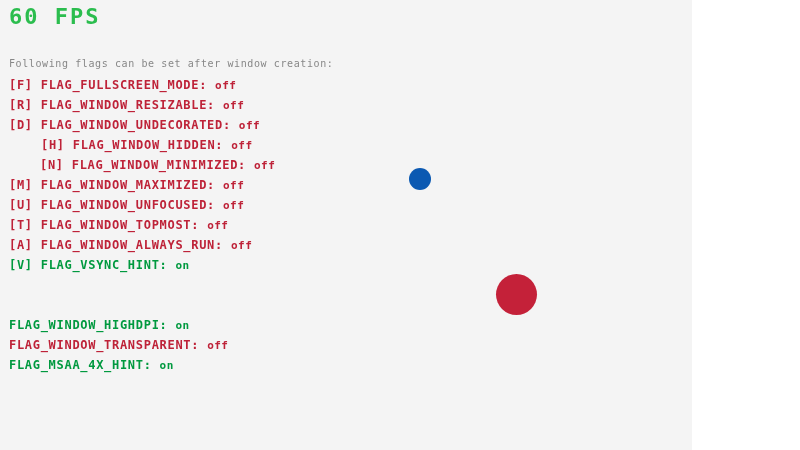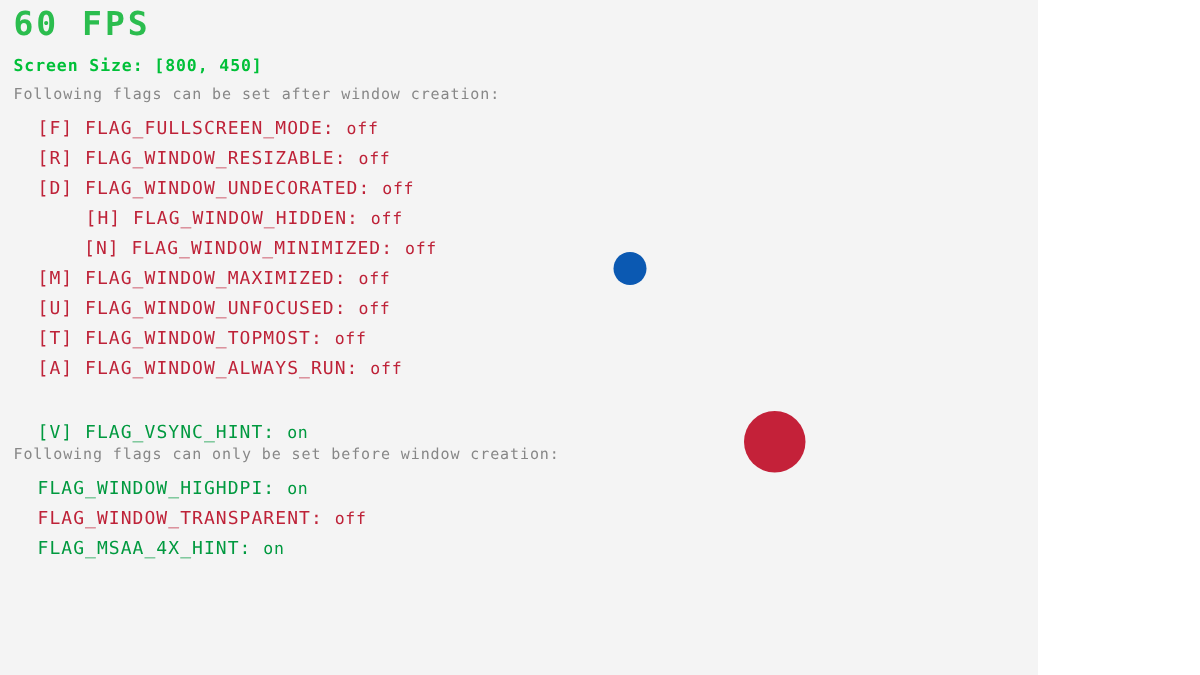--- a/index.html
+++ b/index.html
@@ -50,26 +50,26 @@
     font-size: 10px;
     letter-spacing: 0.6px;
     color: #878787;
   }
   #note-after  { top: 59px; }
   #note-before { top: 299px; }
 
   
   .flag-row {
     position: absolute;
-    left: 25px;
+    left: 9px;
     white-space: pre;
     line-height: 1;
     font-size: 12px;
     letter-spacing: 0.7px;
-    font-weight: normal;
+    font-weight: bold;
   }
   .flag-row .key,
   .flag-row .name { }
   .flag-row .val {
     font-size: 11px;
     letter-spacing: 0.5px;
   }
   .flag-on  { color: #00993f; }
   .flag-off { color: #be2238; }
 
@@ -93,38 +93,36 @@
     background: #c42139;
   }
 </style>
 </head>
 <body>
 
 <div id="screen" style="background: rgb(244, 244, 244);">
 
   <div class="txt" id="fps-counter" style="color: rgb(43, 189, 78);">60 FPS</div>
 
-  <div class="txt" id="screen-size" style="color: rgb(0, 192, 56);">Screen Size: [800, 450]</div>
 
   <div class="txt section-note" id="note-after">Following flags can be set after window creation:</div>
 
   <div id="flags-after">
       <div class="flag-row flag-off" style="top: 79px;"><span class="key">[F] </span><span class="name">FLAG_FULLSCREEN_MODE: </span><span class="val">off</span></div>
       <div class="flag-row flag-off" style="top: 99px;"><span class="key">[R] </span><span class="name">FLAG_WINDOW_RESIZABLE: </span><span class="val">off</span></div>
       <div class="flag-row flag-off" style="top: 119px;"><span class="key">[D] </span><span class="name">FLAG_WINDOW_UNDECORATED: </span><span class="val">off</span></div>
       <div class="flag-row flag-off" style="top: 139px; margin-left: 32px;"><span class="key">[H] </span><span class="name">FLAG_WINDOW_HIDDEN: </span><span class="val">off</span></div>
       <div class="flag-row flag-off" style="top: 159px; margin-left: 31px;"><span class="key">[N] </span><span class="name">FLAG_WINDOW_MINIMIZED: </span><span class="val">off</span></div>
       <div class="flag-row flag-off" style="top: 179px;"><span class="key">[M] </span><span class="name">FLAG_WINDOW_MAXIMIZED: </span><span class="val">off</span></div>
       <div class="flag-row flag-off" style="top: 199px;"><span class="key">[U] </span><span class="name">FLAG_WINDOW_UNFOCUSED: </span><span class="val">off</span></div>
       <div class="flag-row flag-off" style="top: 219px;"><span class="key">[T] </span><span class="name">FLAG_WINDOW_TOPMOST: </span><span class="val">off</span></div>
       <div class="flag-row flag-off" style="top: 239px;"><span class="key">[A] </span><span class="name">FLAG_WINDOW_ALWAYS_RUN: </span><span class="val">off</span></div>
-      <div class="flag-row flag-on" style="top: 259px; margin-top: 23px;"><span class="key">[V] </span><span class="name">FLAG_VSYNC_HINT: </span><span class="val">on</span></div>
+      <div class="flag-row flag-on" style="top: 259px;"><span class="key">[V] </span><span class="name">FLAG_VSYNC_HINT: </span><span class="val">on</span></div>
     </div>
 
-  <div class="txt section-note" id="note-before">Following flags can only be set before window creation:</div>
 
   <div id="flags-before">
       <div class="flag-row flag-on" style="top: 319px;"><span class="name">FLAG_WINDOW_HIGHDPI: </span><span class="val">on</span></div>
       <div class="flag-row flag-off" style="top: 339px;"><span class="name">FLAG_WINDOW_TRANSPARENT: </span><span class="val">off</span></div>
       <div class="flag-row flag-on" style="top: 359px;"><span class="name">FLAG_MSAA_4X_HINT: </span><span class="val">on</span></div>
     </div>
 
   <div class="ball" id="ball-blue" style="width: 22px; height: 22px; left: 409px; top: 168px; background: rgb(11, 89, 178);"></div>
   <div class="ball" id="ball-red" style="width: 41px; height: 41px; left: 495.5px; top: 273.5px; background: rgb(196, 33, 57);"></div>
 

